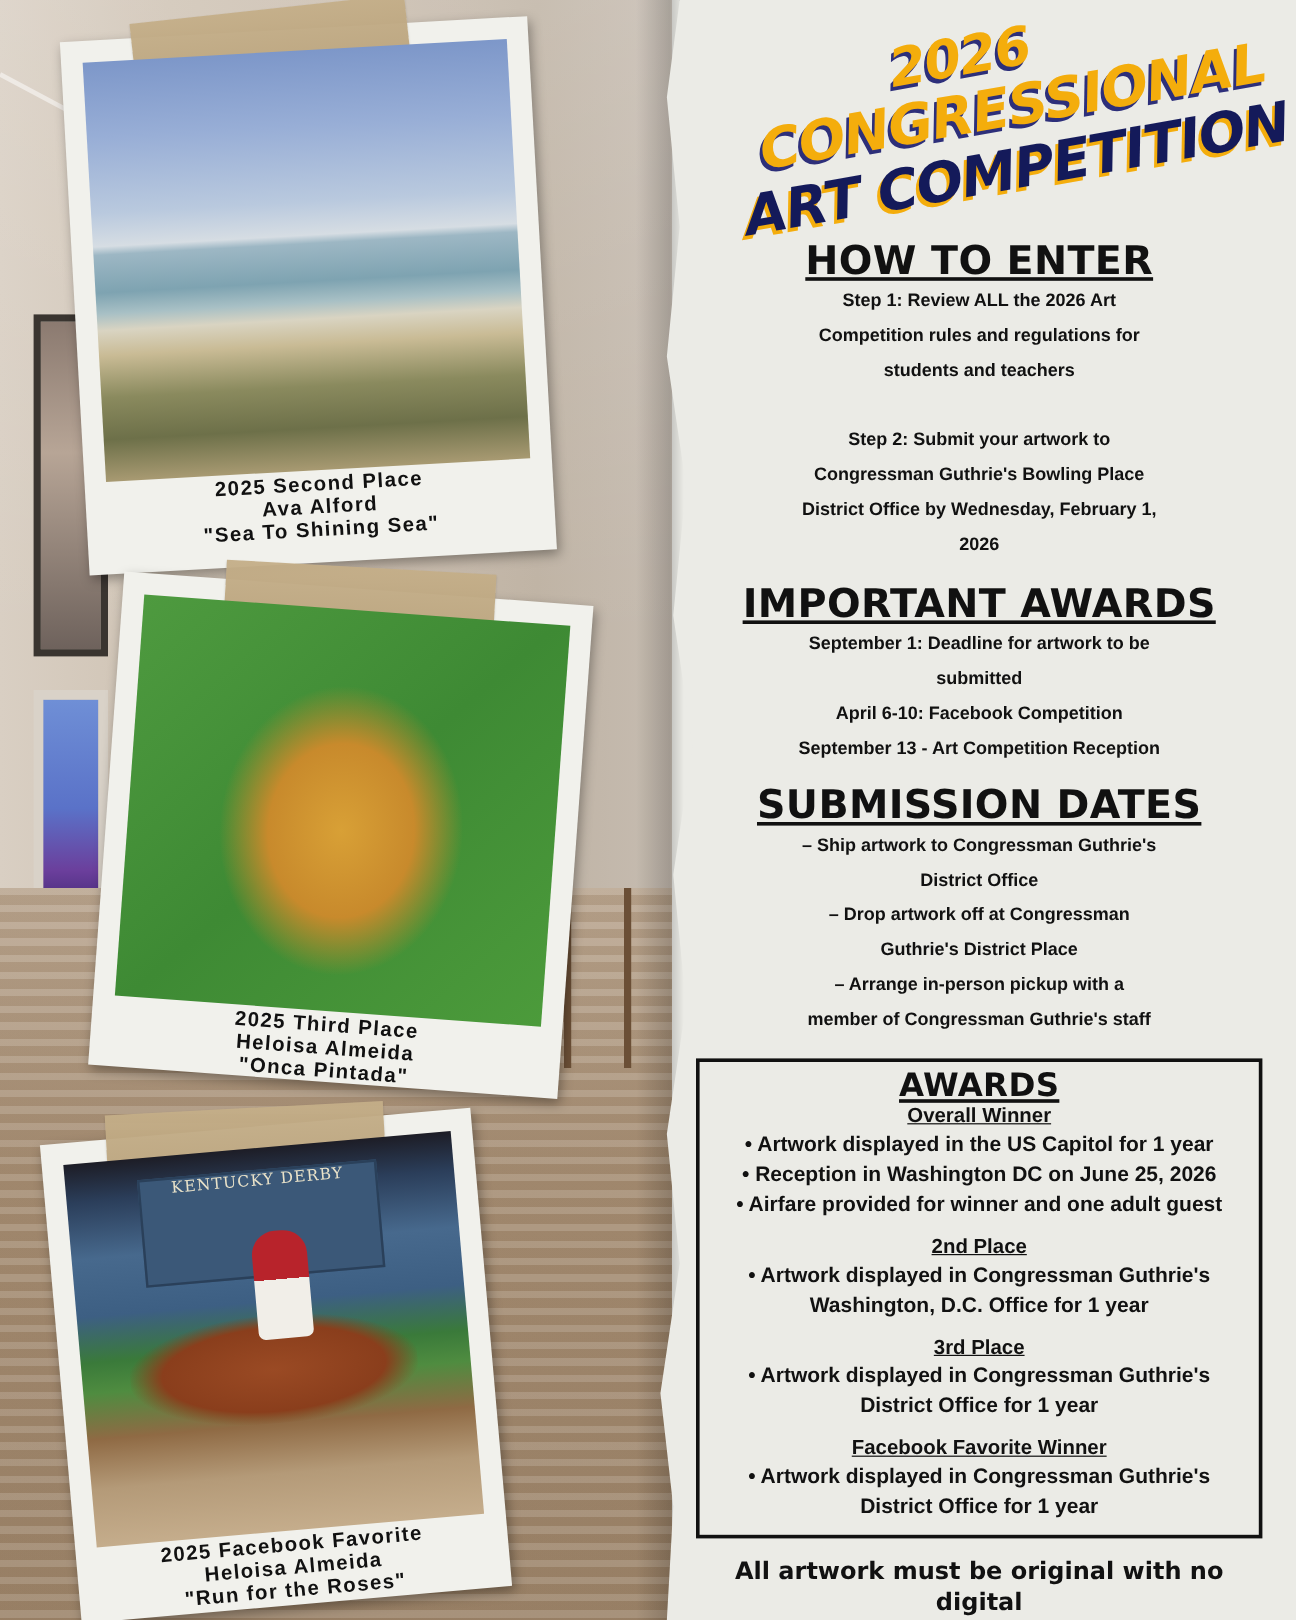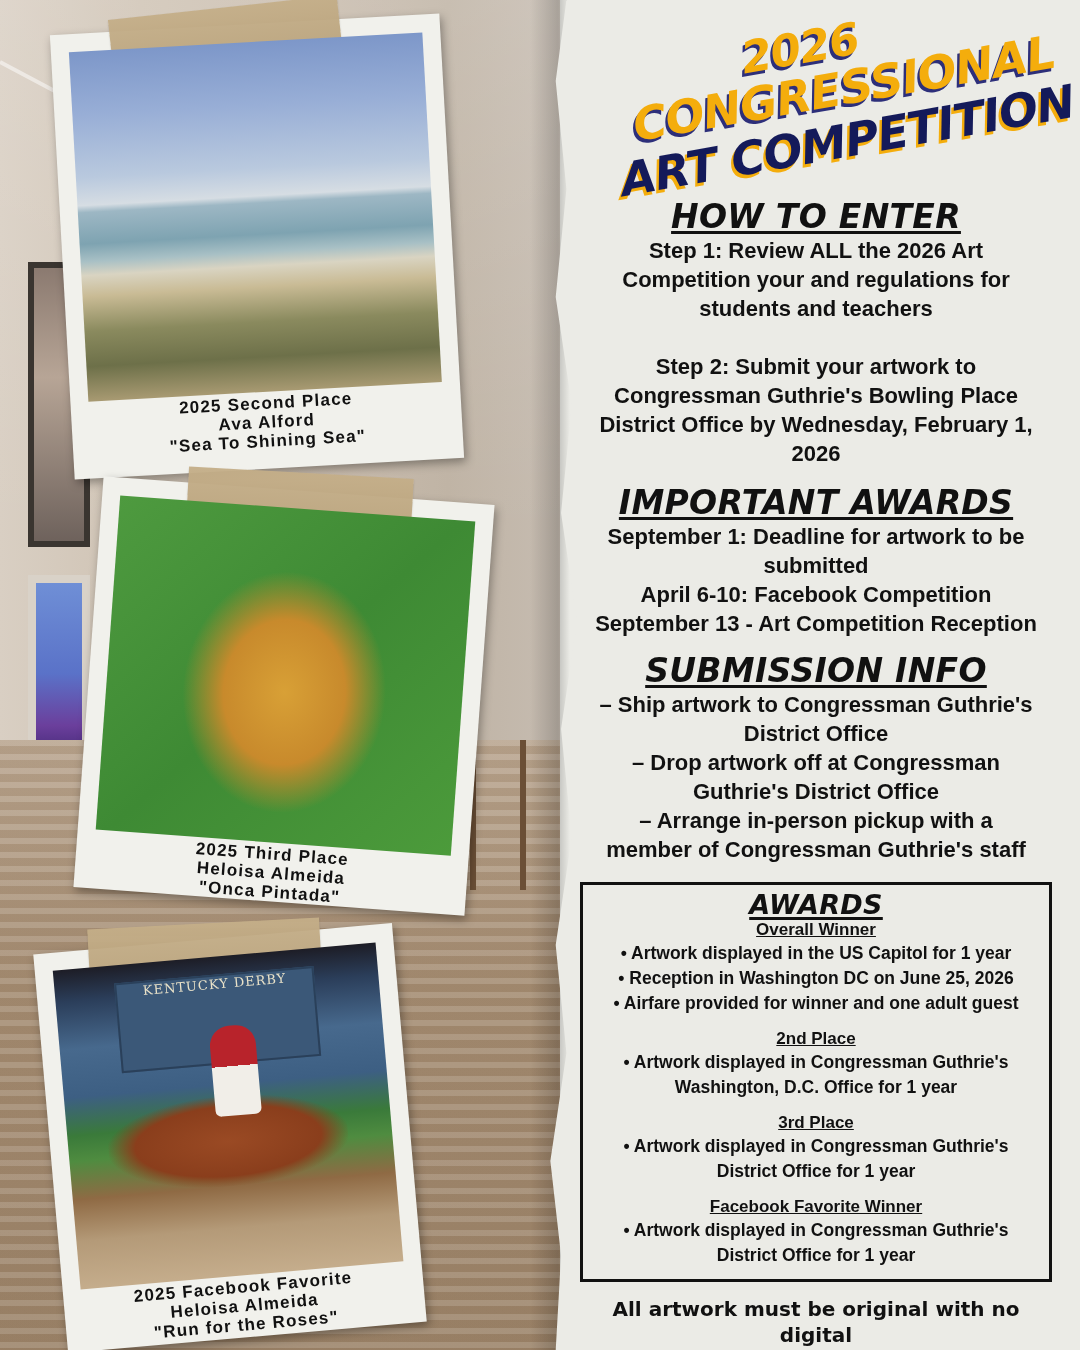--- a/index.html
+++ b/index.html
@@ -101,23 +101,23 @@
   }
   .title-block { position: absolute; left: 30px; top: 12px; width: 440px; height: 175px; transform: rotate(-10deg); transform-origin: center; }
   .t-line { position: absolute; font-family: "DejaVu Sans", sans-serif; font-weight: 900; font-style: italic; letter-spacing: -1px; white-space: nowrap; }
   .t-year  { left: 140px; top: 6px; font-size: 44px; color: #f4ad0c; text-shadow: -3px 3px 0 #2d2f7a; }
   .t-congr { left: 22px;  top: 52px; font-size: 46px; color: #f4ad0c; text-shadow: -3px 3px 0 #2d2f7a; }
   .t-art   { left: 0px;   top: 104px; font-size: 46px; color: #141a5a; text-shadow: -3px 3px 0 #f4ad0c; }
 
   .section-h {
     font-family: "DejaVu Sans", sans-serif; font-weight: 900; font-size: 33px;
     text-decoration: underline; text-decoration-thickness: 3px; text-underline-offset: 3px;
-    line-height: 38px; letter-spacing: 0.3px; font-style: italic;
-  }
-  .body-t { font-weight: 700; font-size: 22px; line-height: 29px; }
+    line-height: 38px; letter-spacing: 0.3px;
+  }
+  .body-t { font-weight: 700; font-size: 15px; line-height: 29px; }
   .gap { height: 29px; }
 
   .how { position: absolute; left: 0; top: 198px; width: 472px; }
   .dates { position: absolute; left: 0; top: 484px; width: 472px; }
   .sub { position: absolute; left: 0; top: 652px; width: 472px; }
 
   .awards {
     position: absolute; left: 0; top: 882px; width: 472px; height: 400px;
     border: 3px solid #111; padding-top: 6px;
   }
@@ -182,43 +182,43 @@
 <div class="content">
   <div class="title-block">
     <div class="t-line t-year">2026</div>
     <div class="t-line t-congr">CONGRESSIONAL</div>
     <div class="t-line t-art">ART COMPETITION</div>
   </div>
 
   <div class="how">
     <div class="section-h">HOW TO ENTER</div>
     <div class="body-t">Step 1: Review ALL the 2026 Art</div>
-    <div class="body-t">Competition your and regulations for</div>
+    <div class="body-t">Competition rules and regulations for</div>
     <div class="body-t">students and teachers</div>
     <div class="gap"></div>
     <div class="body-t">Step 2: Submit your artwork to</div>
     <div class="body-t">Congressman Guthrie's Bowling Place</div>
     <div class="body-t">District Office by Wednesday, February 1,</div>
     <div class="body-t">2026</div>
   </div>
 
   <div class="dates">
     <div class="section-h">IMPORTANT AWARDS</div>
     <div class="body-t">September 1: Deadline for artwork to be</div>
     <div class="body-t">submitted</div>
     <div class="body-t">April 6-10: Facebook Competition</div>
     <div class="body-t">September 13 - Art Competition Reception</div>
   </div>
 
   <div class="sub">
-    <div class="section-h">SUBMISSION INFO</div>
+    <div class="section-h">SUBMISSION DATES</div>
     <div class="body-t">– Ship artwork to Congressman Guthrie's</div>
     <div class="body-t">District Office</div>
     <div class="body-t">– Drop artwork off at Congressman</div>
-    <div class="body-t">Guthrie's District Office</div>
+    <div class="body-t">Guthrie's District Place</div>
     <div class="body-t">– Arrange in-person pickup with a</div>
     <div class="body-t">member of Congressman Guthrie's staff</div>
   </div>
 
   <div class="awards">
     <div class="section-h">AWARDS</div>
     <div class="aw-sub">Overall Winner</div>
     <div class="aw-t">• Artwork displayed in the US Capitol for 1 year</div>
     <div class="aw-t">• Reception in Washington DC on June 25, 2026</div>
     <div class="aw-t">• Airfare provided for winner and one adult guest</div>

